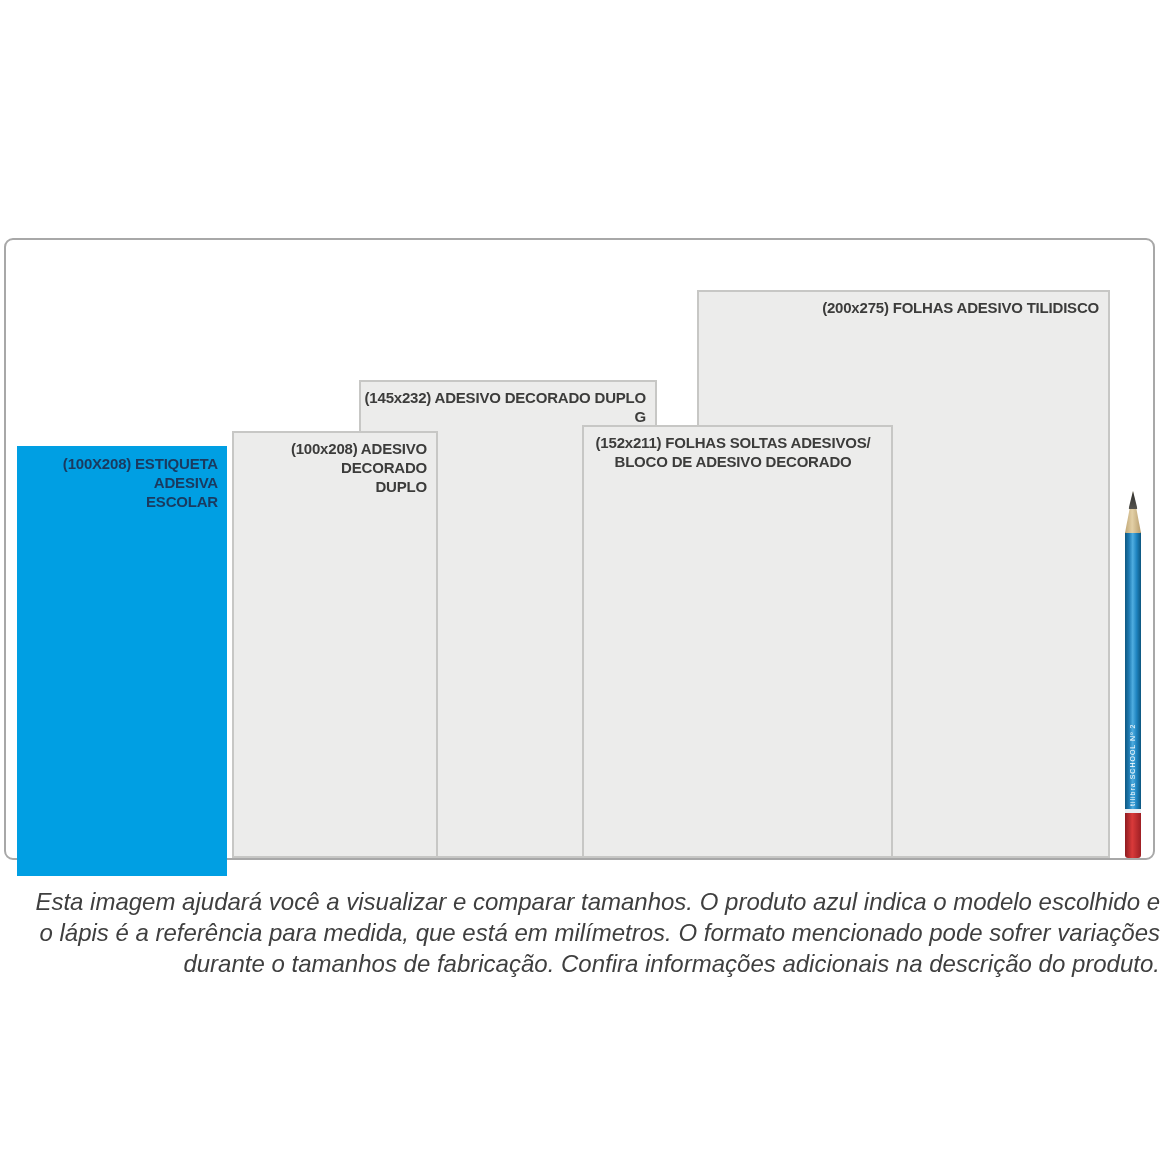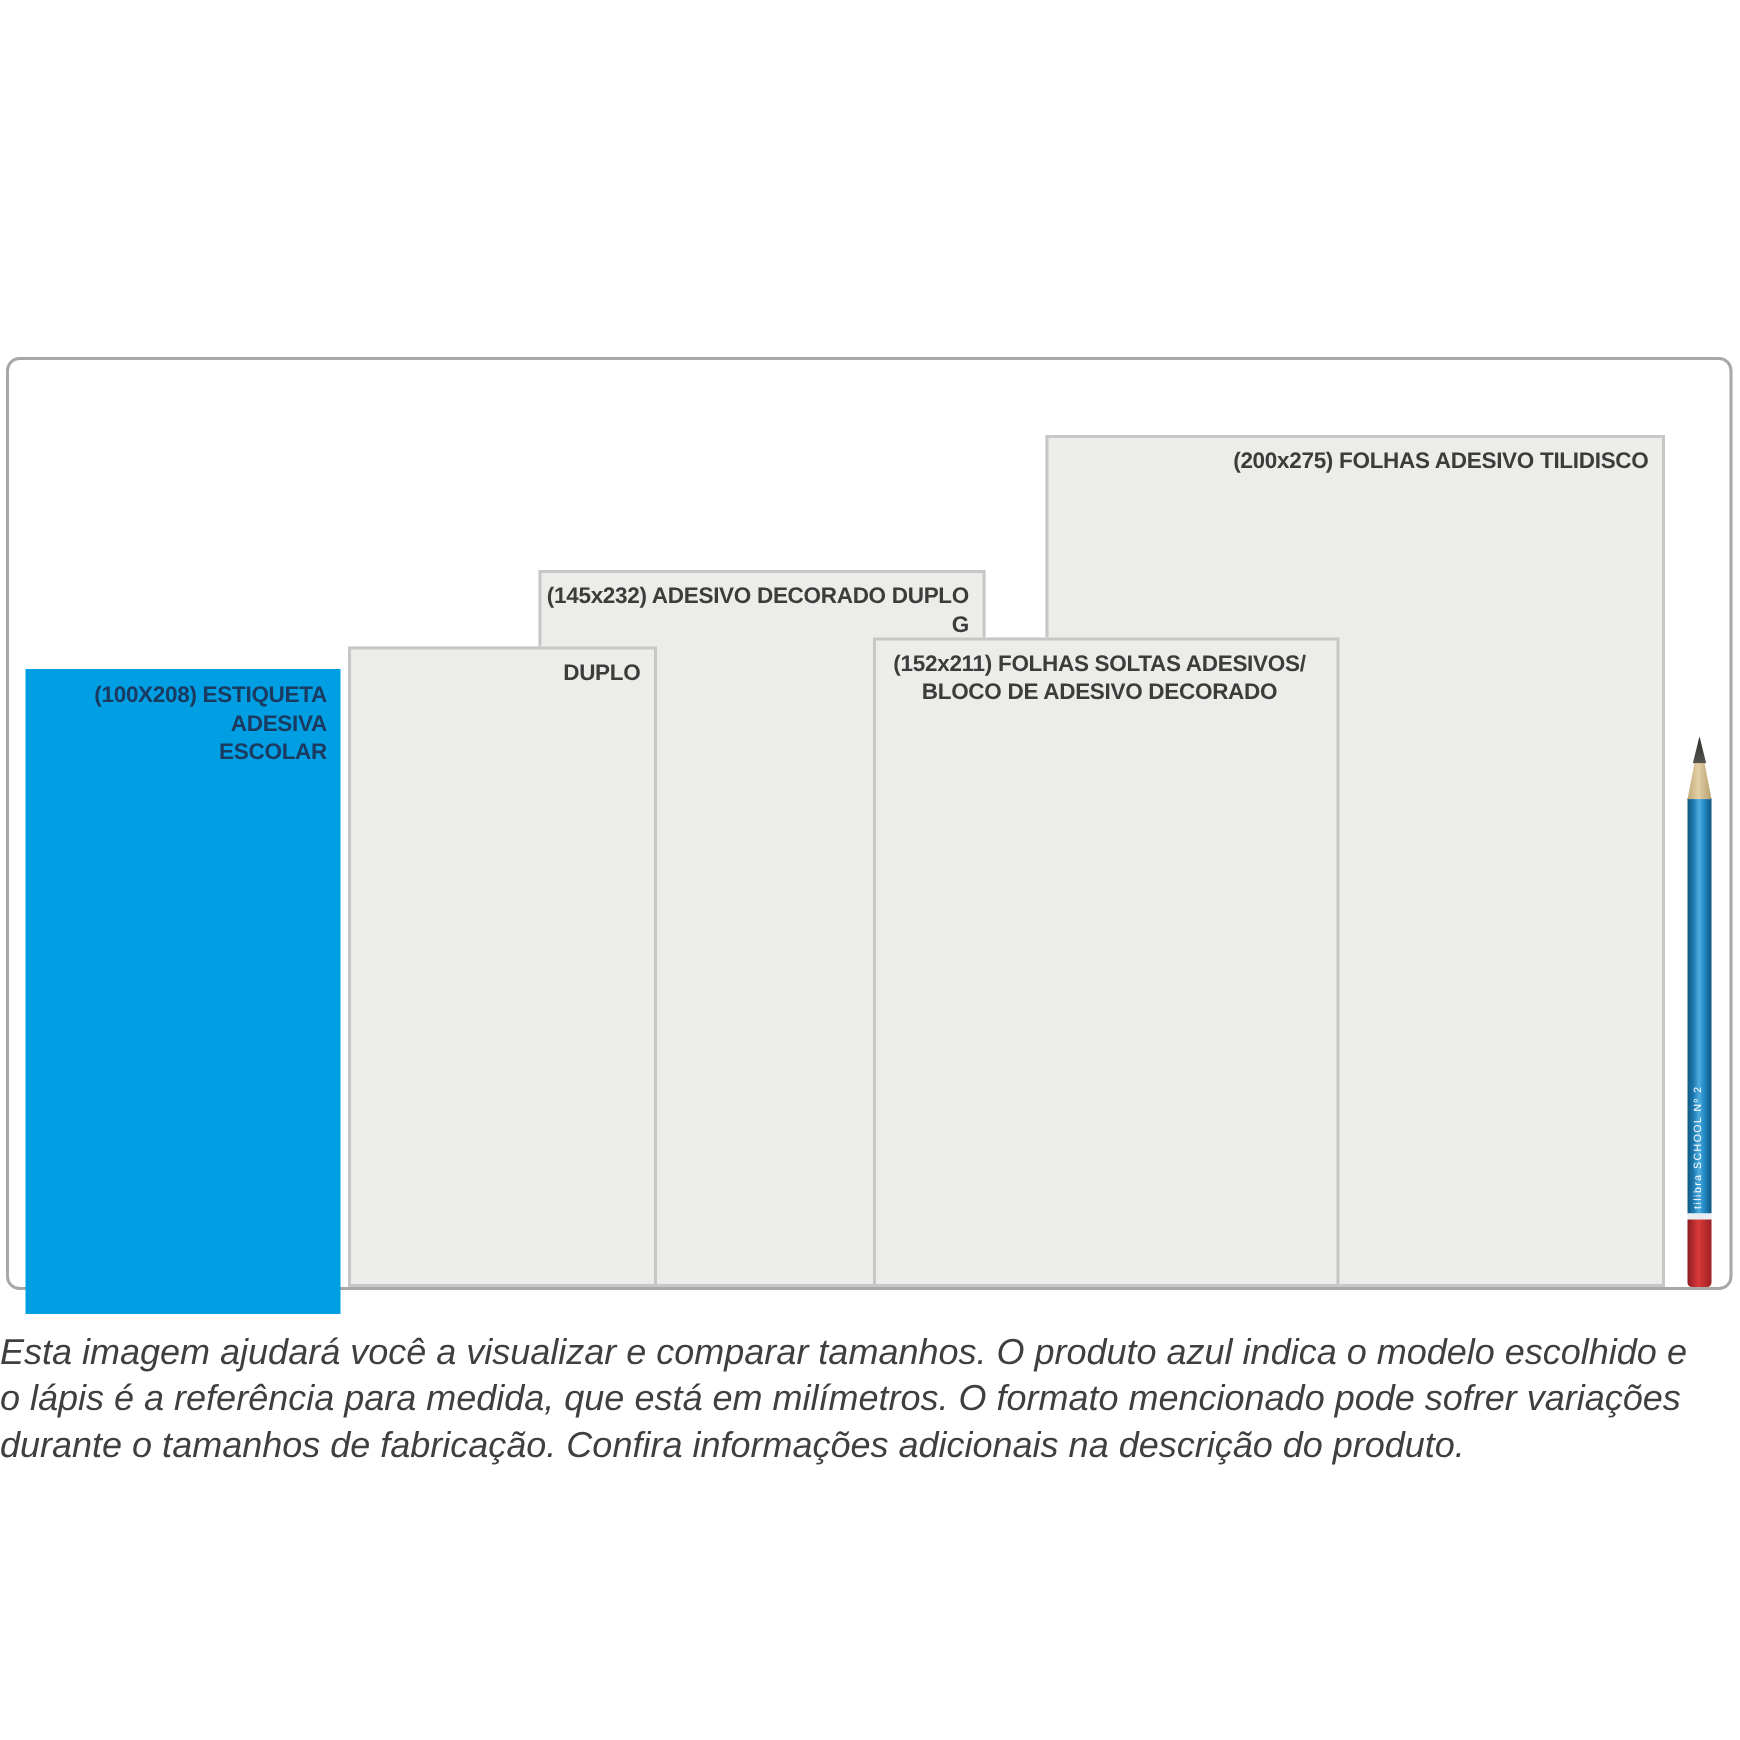--- a/index.html
+++ b/index.html
@@ -87,21 +87,21 @@
     letter-spacing: 1px;
     color: #ffffff;
     text-align: left;
     line-height: 16px;
     overflow: hidden;
   }
 
   
   .caption {
     position: absolute; left: 0; top: 886px; width: 1160px;
-    text-align: left;
+    text-align: right;
     font-style: italic;
     font-size: 24px;
     line-height: 31px;
     color: #3f3f3f;
   }
   .caption span { display: block; }
 </style>
 </head>
 <body>
 
@@ -116,20 +116,21 @@
   <div class="box" id="box-duplo-g">
     <span class="lbl">(145x232) ADESIVO DECORADO DUPLO G</span>
   </div>
 
   <div class="box" id="box-folhas-soltas">
     <span class="lbl">(152x211) FOLHAS SOLTAS ADESIVOS/</span>
     <span class="lbl">BLOCO DE ADESIVO DECORADO</span>
   </div>
 
   <div class="box" id="box-duplo">
+    <span class="lbl">(100x208) ADESIVO DECORADO</span>
     <span class="lbl">DUPLO</span>
   </div>
 
   <div class="box" id="box-selected">
     <span class="lbl">(100X208) ESTIQUETA ADESIVA</span>
     <span class="lbl">ESCOLAR</span>
   </div>
 
   <div class="pencil">
     <div class="pencil-lead"></div>

